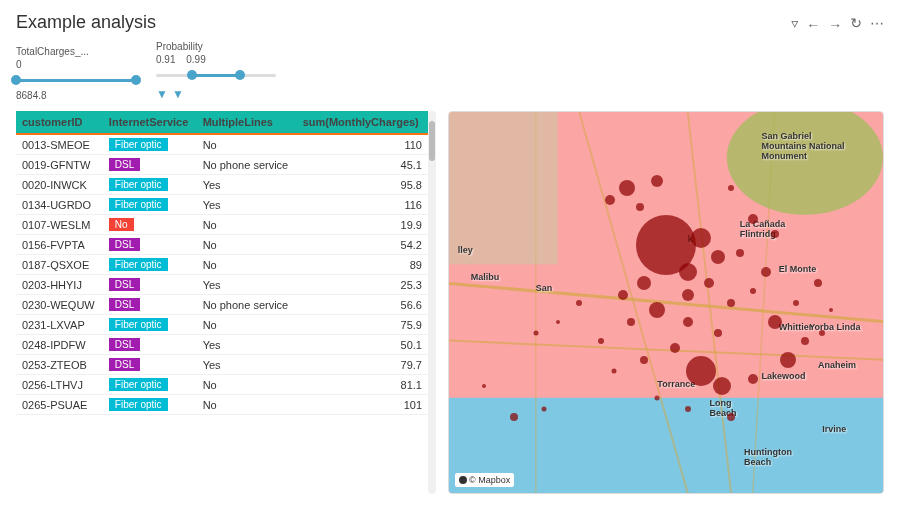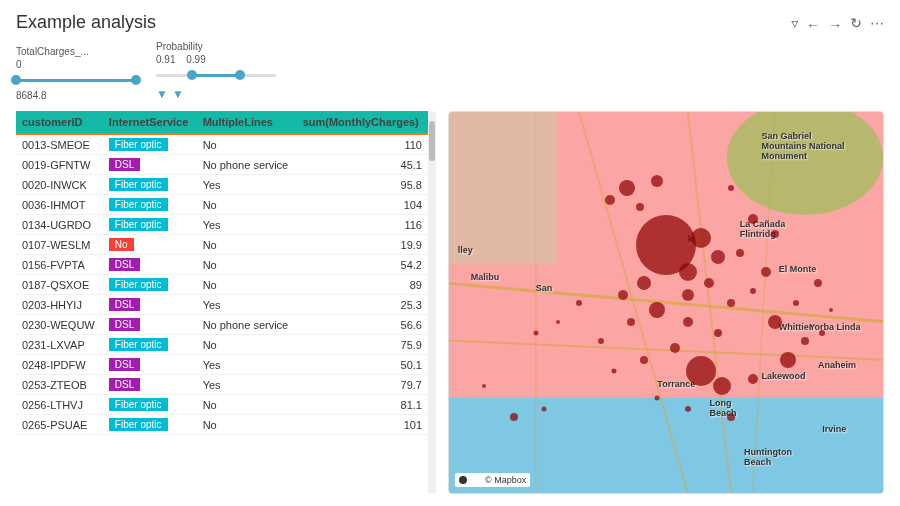--- a/index.html
+++ b/index.html
@@ -170,21 +170,21 @@
       position: absolute;
       bottom: 6px;
       left: 6px;
       background: #fff;
       border-radius: 2px;
       padding: 2px 4px;
       font-size: 9px;
       color: #333;
       display: flex;
       align-items: center;
-      gap: 18px;
+      gap: 2px;
     }
     .mapbox-compass {
       width: 8px;
       height: 8px;
       background: #333;
       border-radius: 50%;
     }
     .map-label {
       position: absolute;
       font-size: 9px;
@@ -295,26 +295,20 @@
     <td>0019-GFNTW</td>
     <td><span class="badge badge-dsl">DSL</span></td>
     <td>No phone service</td>
     <td class="td-right">45.1</td>
   </tr>
                 <tr>
     <td>0020-INWCK</td>
     <td><span class="badge badge-fiber">Fiber optic</span></td>
     <td>Yes</td>
     <td class="td-right">95.8</td>
-  </tr>
-                <tr>
-    <td>0036-IHMOT</td>
-    <td><span class="badge badge-fiber">Fiber optic</span></td>
-    <td>No</td>
-    <td class="td-right">104</td>
   </tr>
                 <tr>
     <td>0134-UGRDO</td>
     <td><span class="badge badge-fiber">Fiber optic</span></td>
     <td>Yes</td>
     <td class="td-right">116</td>
   </tr>
                 <tr>
     <td>0107-WESLM</td>
     <td><span class="badge badge-no">No</span></td>

